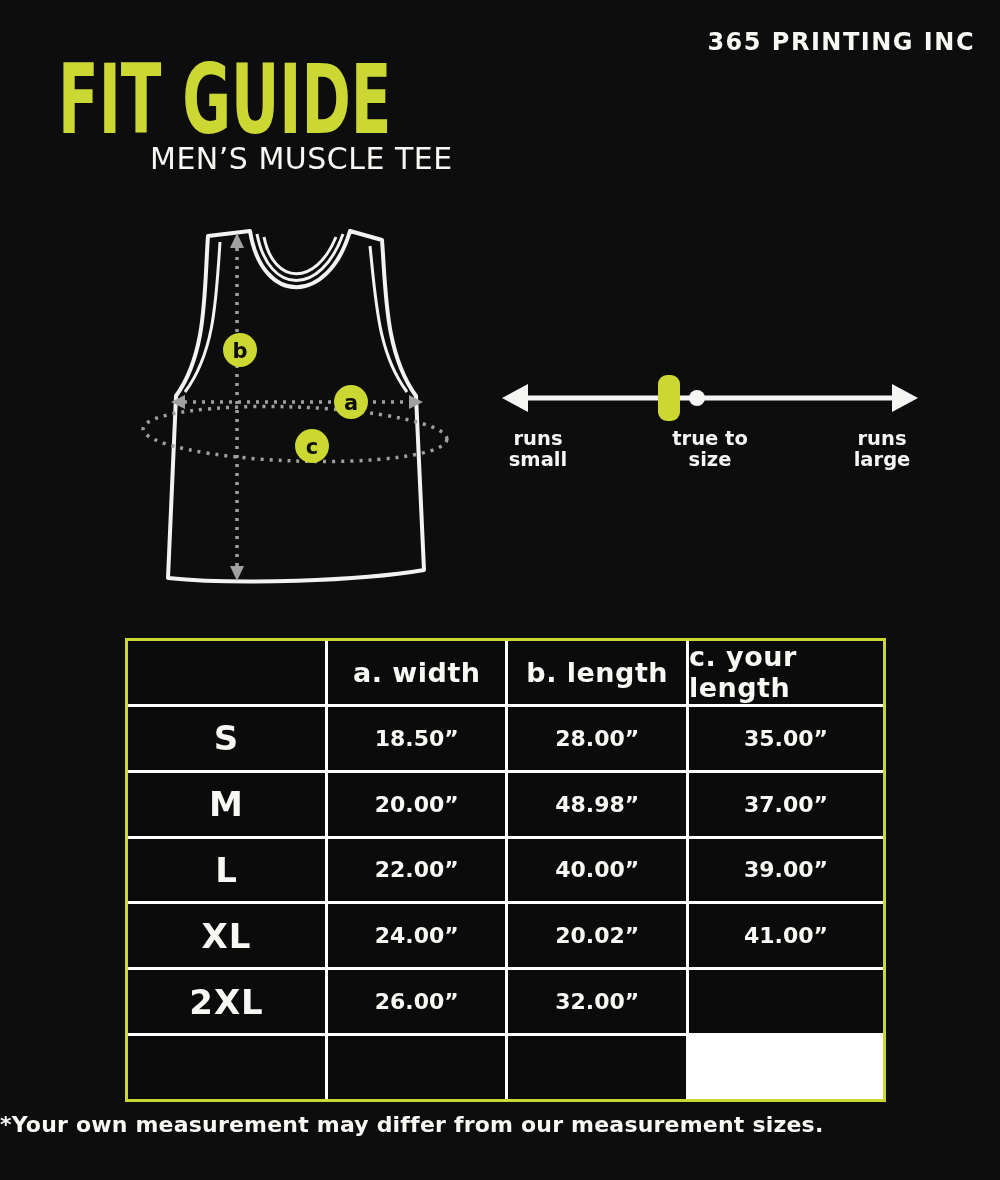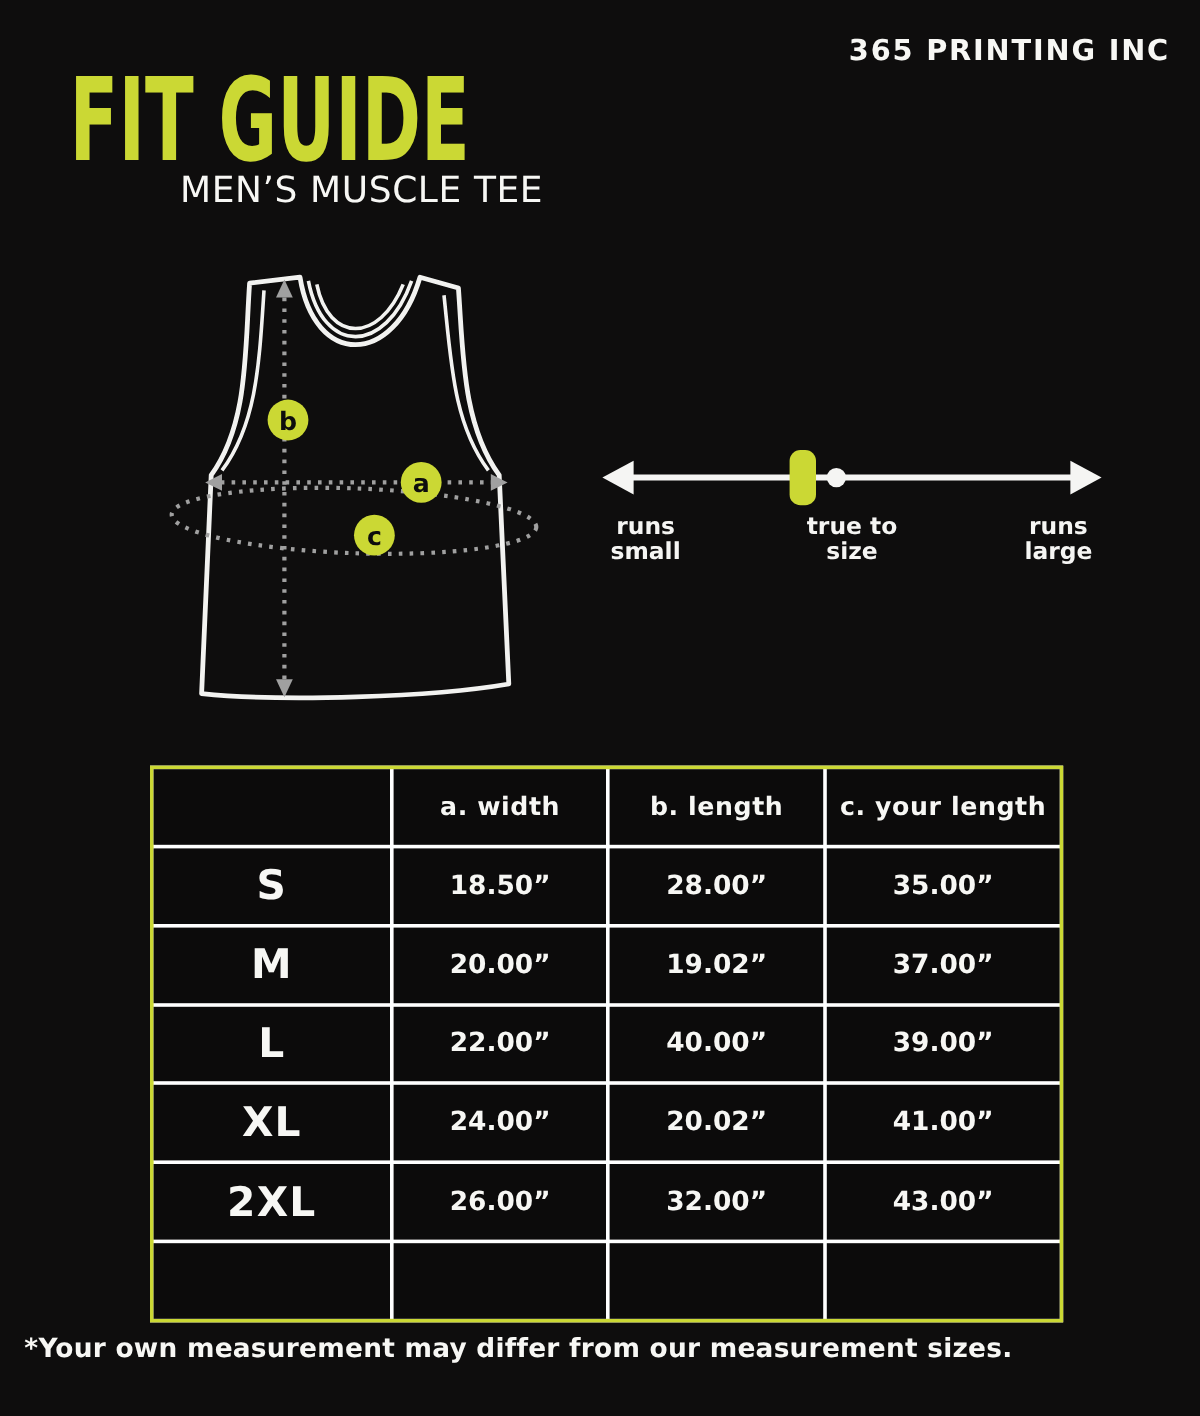--- a/index.html
+++ b/index.html
@@ -34,25 +34,25 @@
   .size-table{
     position:absolute;left:125px;top:638px;width:761px;height:464px;
     box-sizing:border-box;border:3px solid var(--accent);background:#ffffff;
     display:grid;grid-template-columns:201fr 181fr 181fr 198fr;
     grid-template-rows:repeat(7,1fr);gap:3px;
   }
   .cell{
     background:#0c0b0b;display:flex;align-items:center;justify-content:center;
     color:var(--white);font-weight:bold;
   }
-  .cell.head{font-size:21px;letter-spacing:0.5px;}
+  .cell.head{font-size:27px;letter-spacing:0.5px;}
   .cell.size{font-size:34px;letter-spacing:1px;}
   .cell.val{font-size:22px;}
   .footnote{
-    position:absolute;left:0;top:1112px;width:864px;text-align:center;
+    position:absolute;left:0;top:1112px;width:864px;text-align:left;
     color:var(--white);font-size:22px;font-weight:bold;letter-spacing:0.2px;
   }
 </style>
 </head>
 <body>
 
 <div class="canvas">
 
   <div class="brand">365 PRINTING INC</div>
 
@@ -124,37 +124,36 @@
     <div class="cell head">b. length</div>
     <div class="cell head">c. your length</div>
 
     <div class="cell size">S</div>
     <div class="cell val">18.50”</div>
     <div class="cell val">28.00”</div>
     <div class="cell val">35.00”</div>
 
     <div class="cell size">M</div>
     <div class="cell val">20.00”</div>
-    <div class="cell val">19.02”</div>
+    <div class="cell val">48.98”</div>
     <div class="cell val">37.00”</div>
 
     <div class="cell size">L</div>
     <div class="cell val">22.00”</div>
     <div class="cell val">40.00”</div>
     <div class="cell val">39.00”</div>
 
     <div class="cell size">XL</div>
     <div class="cell val">24.00”</div>
     <div class="cell val">20.02”</div>
     <div class="cell val">41.00”</div>
 
     <div class="cell size">2XL</div>
     <div class="cell val">26.00”</div>
     <div class="cell val">32.00”</div>
-    <div class="cell val">43.00”</div>
 
     <div class="cell"></div>
     <div class="cell"></div>
     <div class="cell"></div>
     <div class="cell"></div>
   </div>
 
   <div class="footnote">*Your own measurement may differ from our measurement sizes.</div>
 
 </div>

